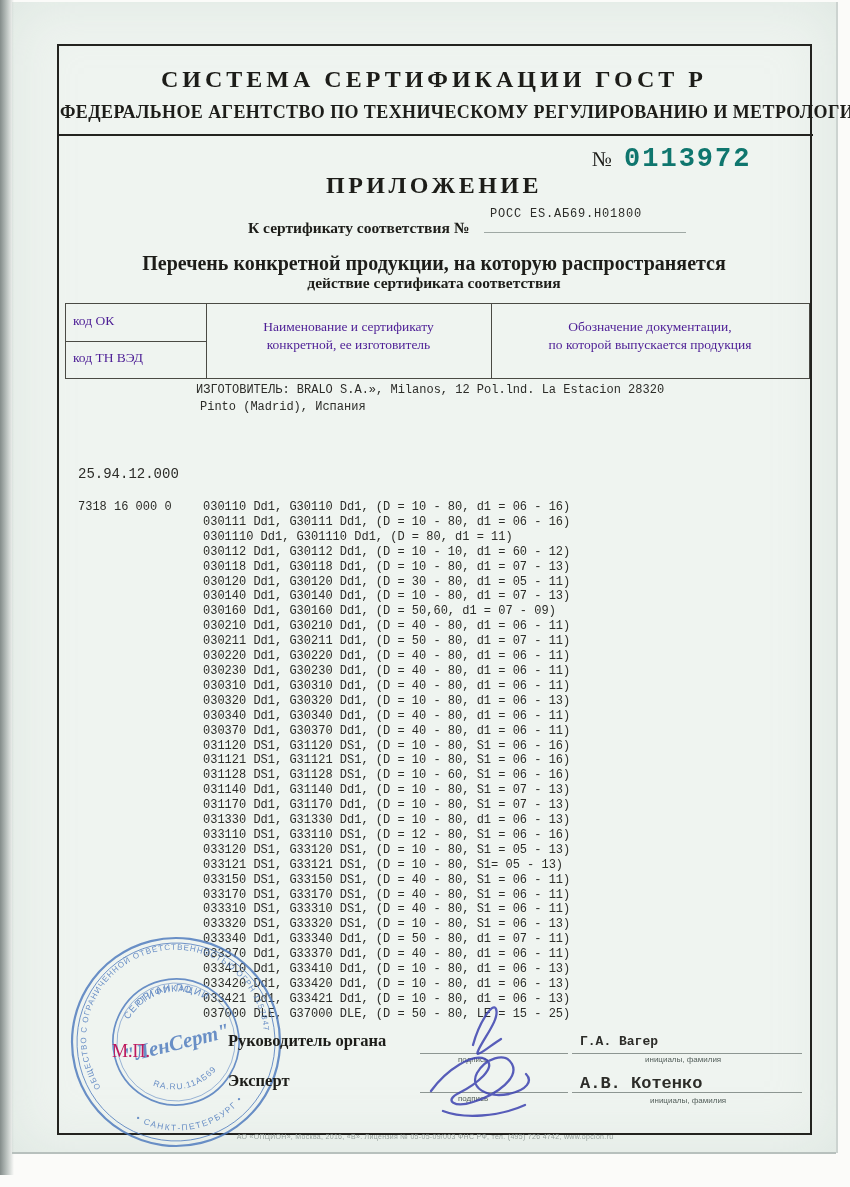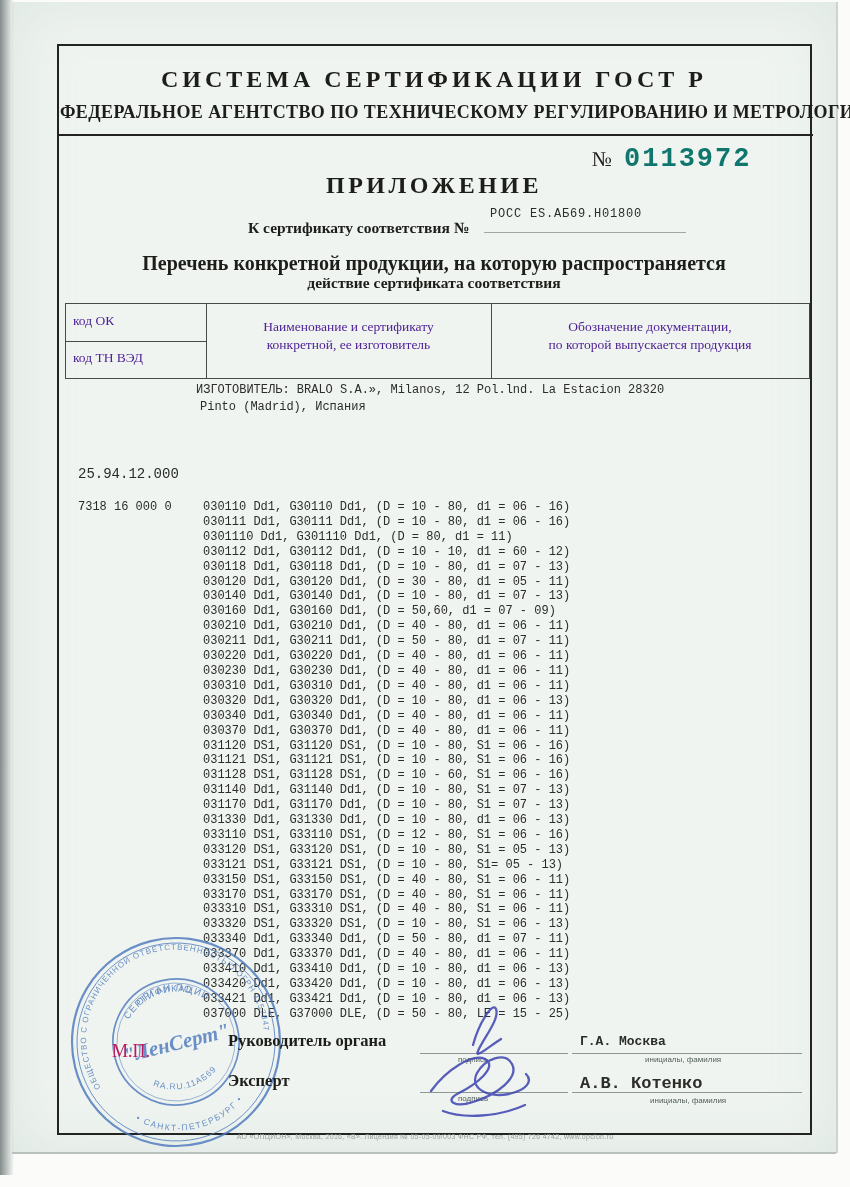--- a/index.html
+++ b/index.html
@@ -157,21 +157,21 @@
   <div class="sig-line sl1"></div>
   <div class="sig-line nl1"></div>
   <div class="sig-line sl2"></div>
   <div class="sig-line nl2"></div>
 
   <div class="t sublabel lbl-p1">подпись</div>
   <div class="t sublabel lbl-f1">инициалы, фамилия</div>
   <div class="t sublabel lbl-p2">подпись</div>
   <div class="t sublabel lbl-f2">инициалы, фамилия</div>
 
-  <div class="t mono sig-name1">Г.А. Москва</div>
+  <div class="t mono sig-name1">Г.А. Вагер</div>
   <div class="t mono sig-name2">А.В. Котенко</div>
 
   <svg class="sig-svg" width="185" height="130" viewBox="0 0 185 130">
     <g fill="none" stroke="#3d43b0" stroke-width="2.3" stroke-linecap="round" opacity="0.85">
       <path d="M58,52 C64,30 78,8 81,16 C85,26 68,46 63,58 C59,67 76,52 86,46"></path>
       <path d="M16,98 C32,76 58,60 70,66 C84,74 60,92 44,100 C28,108 40,115 58,109 C84,101 104,84 97,71 C90,58 70,66 62,80 C54,95 72,105 94,101 C112,97 118,88 111,81"></path>
       <path d="M28,118 C48,126 84,124 110,112"></path>
     </g>
   </svg>
 

